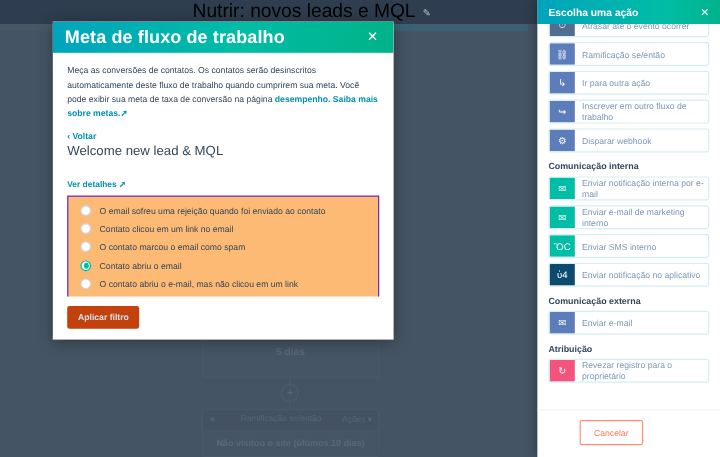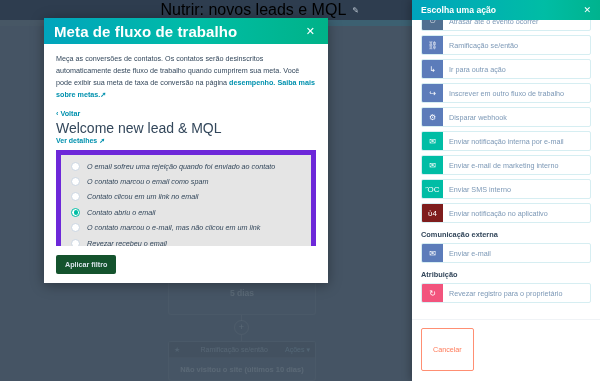--- a/index.html
+++ b/index.html
@@ -103,34 +103,33 @@
   .modal-body { flex: 1; padding: 9px 12px 0 12px; overflow: hidden; }
   .modal-desc {
     font-size: 7.2px; color: #33475b; line-height: 1.65; margin-bottom: 8px;
   }
   .lnk { color: #0091ae; font-weight: bold; text-decoration: none; }
   .back-link {
     font-size: 7.2px; color: #0091ae; font-weight: bold;
     display: block; margin-bottom: 2px; text-decoration: none;
   }
   .goal-name {
-    font-size: 14px; color: #33475b; margin-bottom: 1px;
+    font-size: 11px; color: #33475b; margin-bottom: 18px;
   }
   .goal-details {
     font-size: 7px; color: #0091ae; font-weight: bold;
     display: block; text-decoration: none; margin-bottom: 5px;
   }
 
   .options-box {
-    border: 5px solid #6d28d9;
+    border: 1px solid #6d28d9;
     height: 140px;
     overflow-y: scroll;
     padding: 4px 0;
-    background: #e5e5e5;
-    font-style: italic;
+    background: #fdba74;
   }
   .options-box::-webkit-scrollbar { width: 9px; background: #f5f8fa; }
   .options-box::-webkit-scrollbar-thumb { background: #cbd6e2; border-radius: 4px; }
   .opt-row {
     display: flex; align-items: center;
     padding: 3.2px 10px; cursor: pointer;
   }
   .radio {
     width: 9px; height: 9px; border-radius: 50%;
     border: 1px solid #cbd6e2; background: #fff;
@@ -140,31 +139,31 @@
   .radio.sel::after {
     content: ""; position: absolute; left: 1.6px; top: 1.6px;
     width: 4.2px; height: 4.2px; border-radius: 50%; background: #00bda5;
   }
   .opt-label { font-size: 7.2px; color: #33475b; }
 
   .modal-footer {
     flex: none; padding: 7px 12px 9px 12px;
   }
   .btn-apply {
-    background: #14532d; color: #d8e2ea;
+    background: #c2410c; color: #d8e2ea;
     border: none; border-radius: 2px;
     font-size: 7.2px; font-weight: bold;
     padding: 5px 9px; cursor: pointer;
     font-family: "Liberation Sans", sans-serif;
   }
 
   
   .panel {
     position: absolute; right: 0; top: 0;
-    width: 188px; height: 381px;
+    width: 152px; height: 381px;
     background: #fff;
     display: flex; flex-direction: column;
     box-shadow: -2px 0 8px rgba(0,0,0,0.25);
   }
   .panel-header {
     flex: none; height: 20px;
     background: linear-gradient(90deg, #00a4bd 0%, #00bda5 70%, #00b38e 100%);
     display: flex; align-items: center; padding: 0 9px;
   }
   .panel-title { color: #fff; font-size: 8.6px; font-weight: bold; flex: 1; }
@@ -193,22 +192,22 @@
     padding-left: 6px; font-size: 7.2px; color: #7c98b6;
   }
   .act-cut { margin-top: -9px; }
 
   .panel-footer {
     flex: none; padding: 8px 9px 10px 9px;
     background: #fff; border-top: 1px solid #f0f3f6;
   }
   .btn-cancel {
     border: 1px solid #ff8f73; color: #ff7a59; background: #fff;
-    font-size: 7.2px; border-radius: 2px; padding: 16px 11px;
-    cursor: pointer; font-family: "Liberation Sans", sans-serif;
+    font-size: 7.2px; border-radius: 2px; padding: 5px 11px;
+    cursor: pointer; font-family: "Liberation Sans", sans-serif; margin-left: 26px;
   }
 </style>
 </head>
 <body>
 
 <div id="app">
 
   <div class="bg-canvas">
 
     <div class="bg-topbar">
@@ -254,33 +253,33 @@
       <div class="goal-name">Welcome new lead &amp; MQL</div>
       <a class="goal-details" href="#"><span>Ver detalhes</span> ➚</a>
 
       <div class="options-box">
           <div class="opt-row">
             <span class="radio"></span>
             <span class="opt-label">O email sofreu uma rejeição quando foi enviado ao contato</span>
           </div>
           <div class="opt-row">
             <span class="radio"></span>
+            <span class="opt-label">Contato clicou em um link no email</span>
+          </div>
+          <div class="opt-row">
+            <span class="radio"></span>
             <span class="opt-label">O contato marcou o email como spam</span>
-          </div>
-          <div class="opt-row">
-            <span class="radio"></span>
-            <span class="opt-label">Contato clicou em um link no email</span>
           </div>
           <div class="opt-row">
             <span class="radio sel"></span>
             <span class="opt-label">Contato abriu o email</span>
           </div>
           <div class="opt-row">
             <span class="radio"></span>
-            <span class="opt-label">O contato marcou o e-mail, mas não clicou em um link</span>
+            <span class="opt-label">O contato abriu o e-mail, mas não clicou em um link</span>
           </div>
           <div class="opt-row">
             <span class="radio"></span>
             <span class="opt-label">Revezar recebeu o email</span>
           </div>
           <div class="opt-row">
             <span class="radio"></span>
             <span class="opt-label">O contato recebeu o e-mail, mas não o abriu</span>
           </div>
         </div>
@@ -311,34 +310,35 @@
           <span class="act-label">Ir para outra ação</span>
         </div>
         <div class="act-row">
           <span class="act-icon" style="background: rgb(92, 124, 186);">↪</span>
           <span class="act-label">Inscrever em outro fluxo de trabalho</span>
         </div>
         <div class="act-row">
           <span class="act-icon" style="background: rgb(92, 124, 186);">⚙</span>
           <span class="act-label">Disparar webhook</span>
         </div>
+        <div class="panel-section-title">Comunicação interna</div>
         <div class="act-row">
           <span class="act-icon" style="background: rgb(0, 189, 165);">✉</span>
           <span class="act-label">Enviar notificação interna por e-mail</span>
         </div>
         <div class="act-row">
           <span class="act-icon" style="background: rgb(0, 189, 165);">✉</span>
           <span class="act-label">Enviar e-mail de marketing interno</span>
         </div>
         <div class="act-row">
           <span class="act-icon" style="background: rgb(0, 189, 165);">ὊC</span>
           <span class="act-label">Enviar SMS interno</span>
         </div>
         <div class="act-row">
-          <span class="act-icon" style="background: #7f1d1d;">ὑ4</span>
+          <span class="act-icon" style="background: #0c4a6e;">ὑ4</span>
           <span class="act-label">Enviar notificação no aplicativo</span>
         </div>
         <div class="panel-section-title">Comunicação externa</div>
         <div class="act-row">
           <span class="act-icon" style="background: rgb(92, 124, 186);">✉</span>
           <span class="act-label">Enviar e-mail</span>
         </div>
         <div class="panel-section-title">Atribuição</div>
         <div class="act-row">
           <span class="act-icon" style="background: rgb(242, 84, 125);">↻</span>

